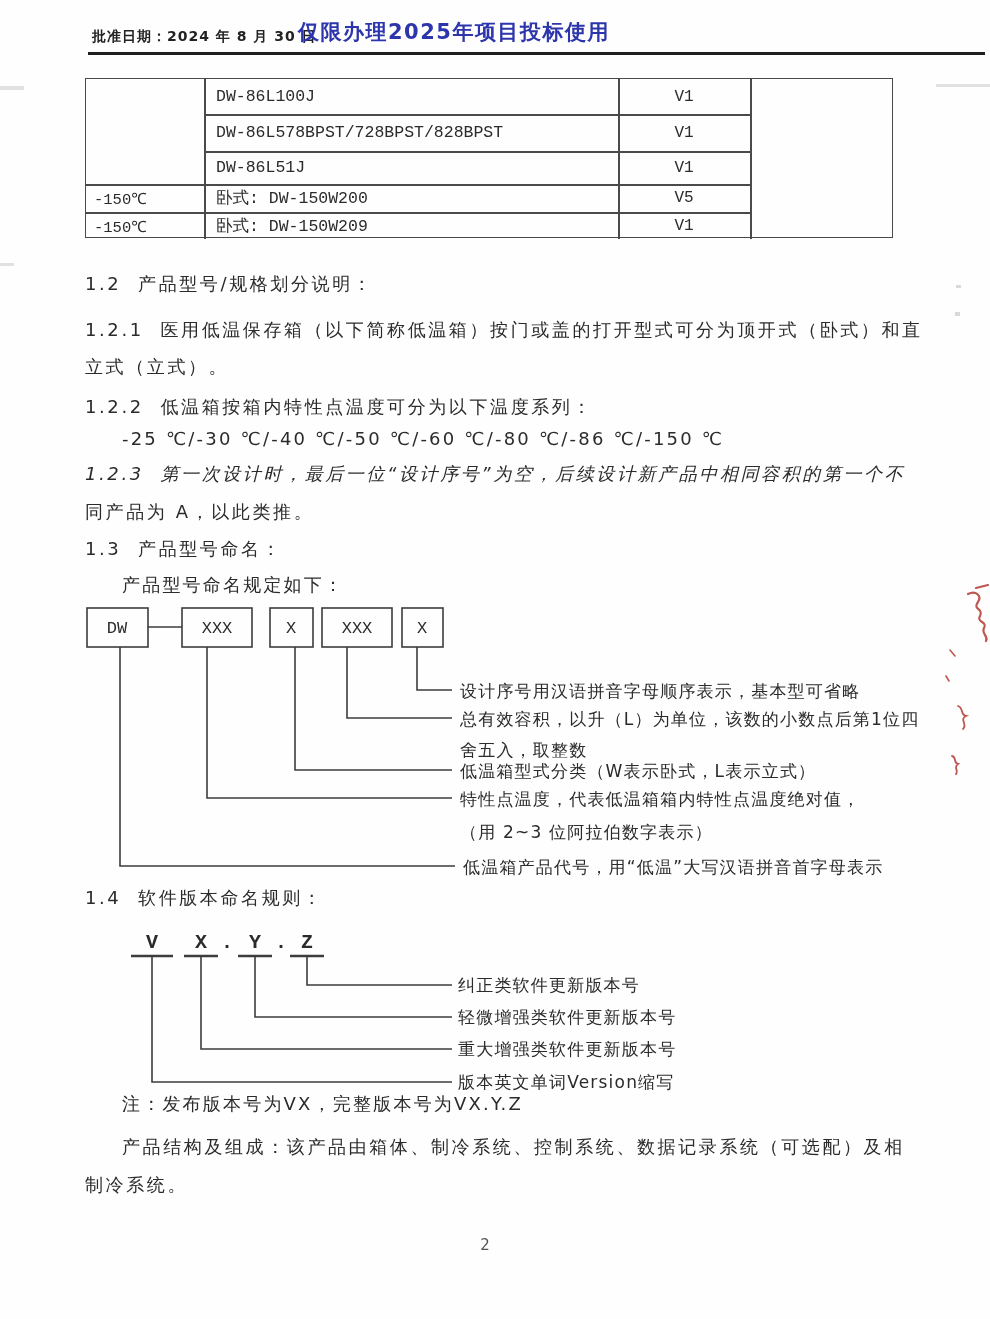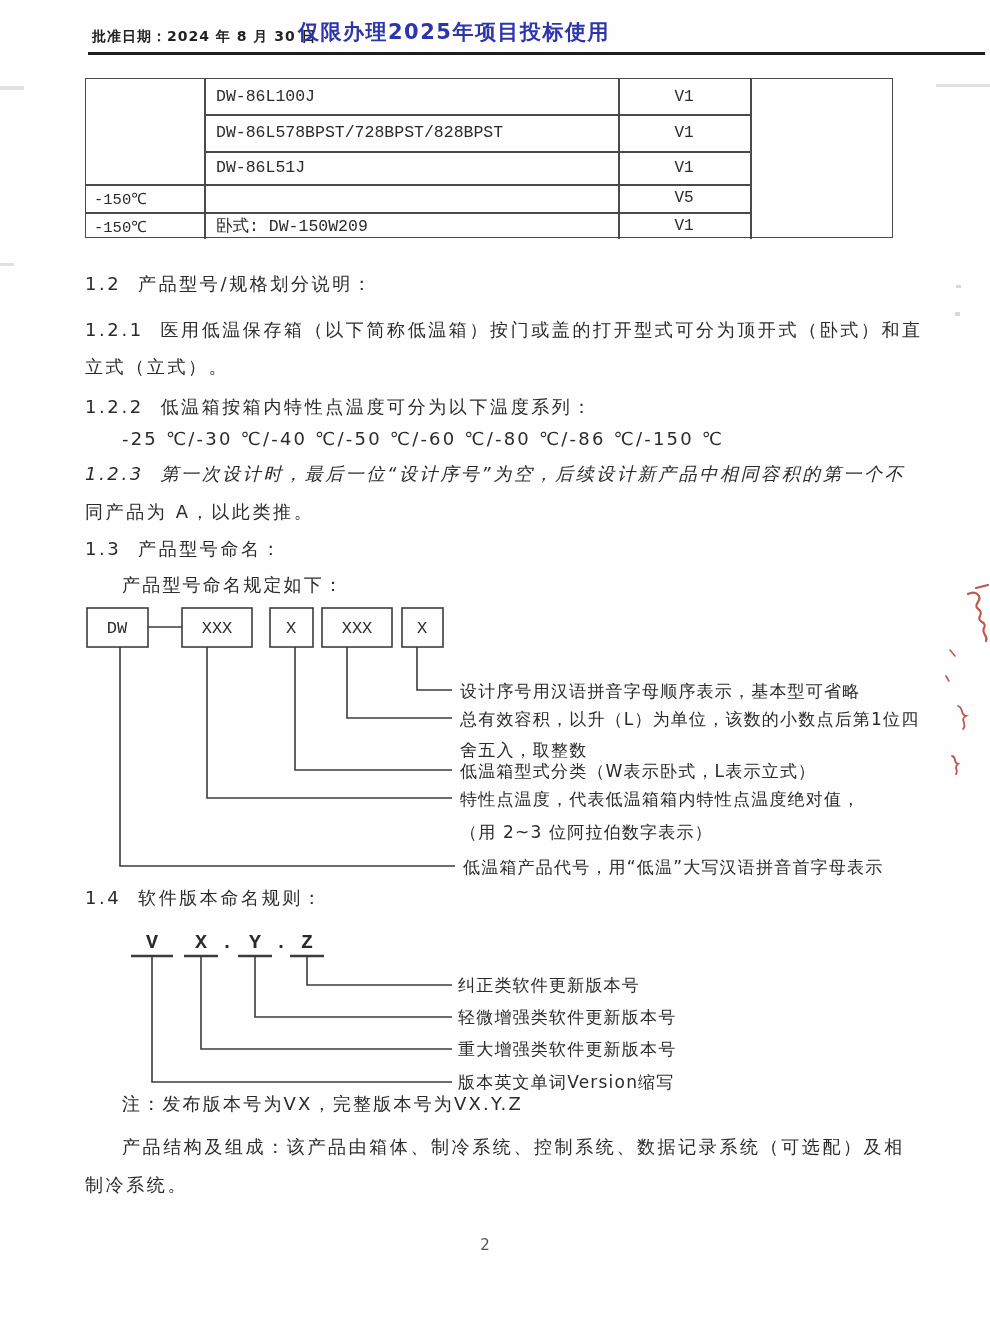--- a/index.html
+++ b/index.html
@@ -50,20 +50,21 @@
   <div class="cell model" style="left:118px;top:0;width:414px;height:35px;">DW-86L100J</div>
   <div class="cell ver" style="left:532px;top:0;width:132px;height:35px;">V1</div>
 
   <div class="cell model" style="left:118px;top:35px;width:414px;height:37px;">DW-86L578BPST/728BPST/828BPST</div>
   <div class="cell ver" style="left:532px;top:35px;width:132px;height:37px;">V1</div>
 
   <div class="cell model" style="left:118px;top:72px;width:414px;height:33px;">DW-86L51J</div>
   <div class="cell ver" style="left:532px;top:72px;width:132px;height:33px;">V1</div>
 
   <div class="cell temp" style="left:0;top:105px;width:118px;height:28px;">-150℃</div>
+  <div class="cell model" style="left:118px;top:105px;width:414px;height:28px;">卧式: DW-150W200</div>
   <div class="cell ver" style="left:532px;top:105px;width:132px;height:28px;">V5</div>
 
   <div class="cell temp" style="left:0;top:133px;width:118px;height:27px;">-150℃</div>
   <div class="cell model" style="left:118px;top:133px;width:414px;height:27px;">卧式: DW-150W209</div>
   <div class="cell ver" style="left:532px;top:133px;width:132px;height:27px;">V1</div>
 </div>
 
 <div class="abs bodyline" style="left:85px;top:272px;">1.2  产品型号/规格划分说明：</div>
 <div class="abs bodyline" style="left:85px;top:318px;text-align:center;">1.2.1  医用低温保存箱（以下简称低温箱）按门或盖的打开型式可分为顶开式（卧式）和直</div>
 <div class="abs bodyline" style="left:85px;top:355px;">立式（立式）。</div>

